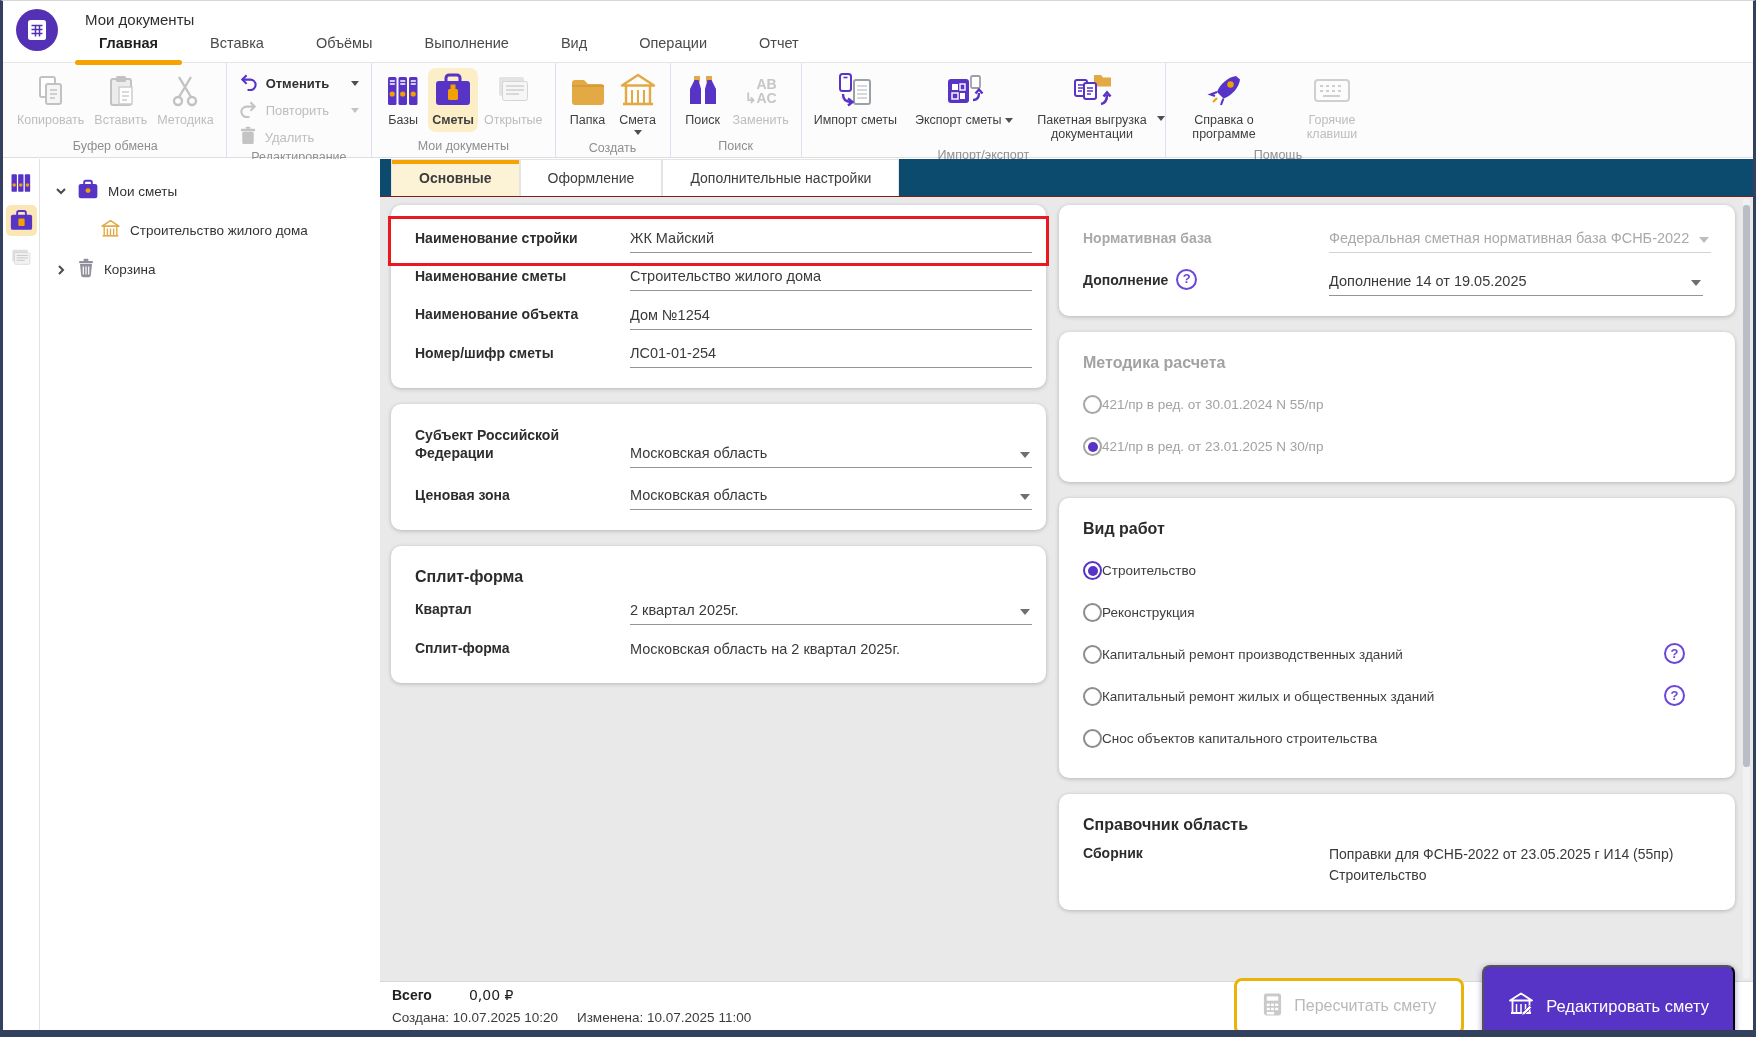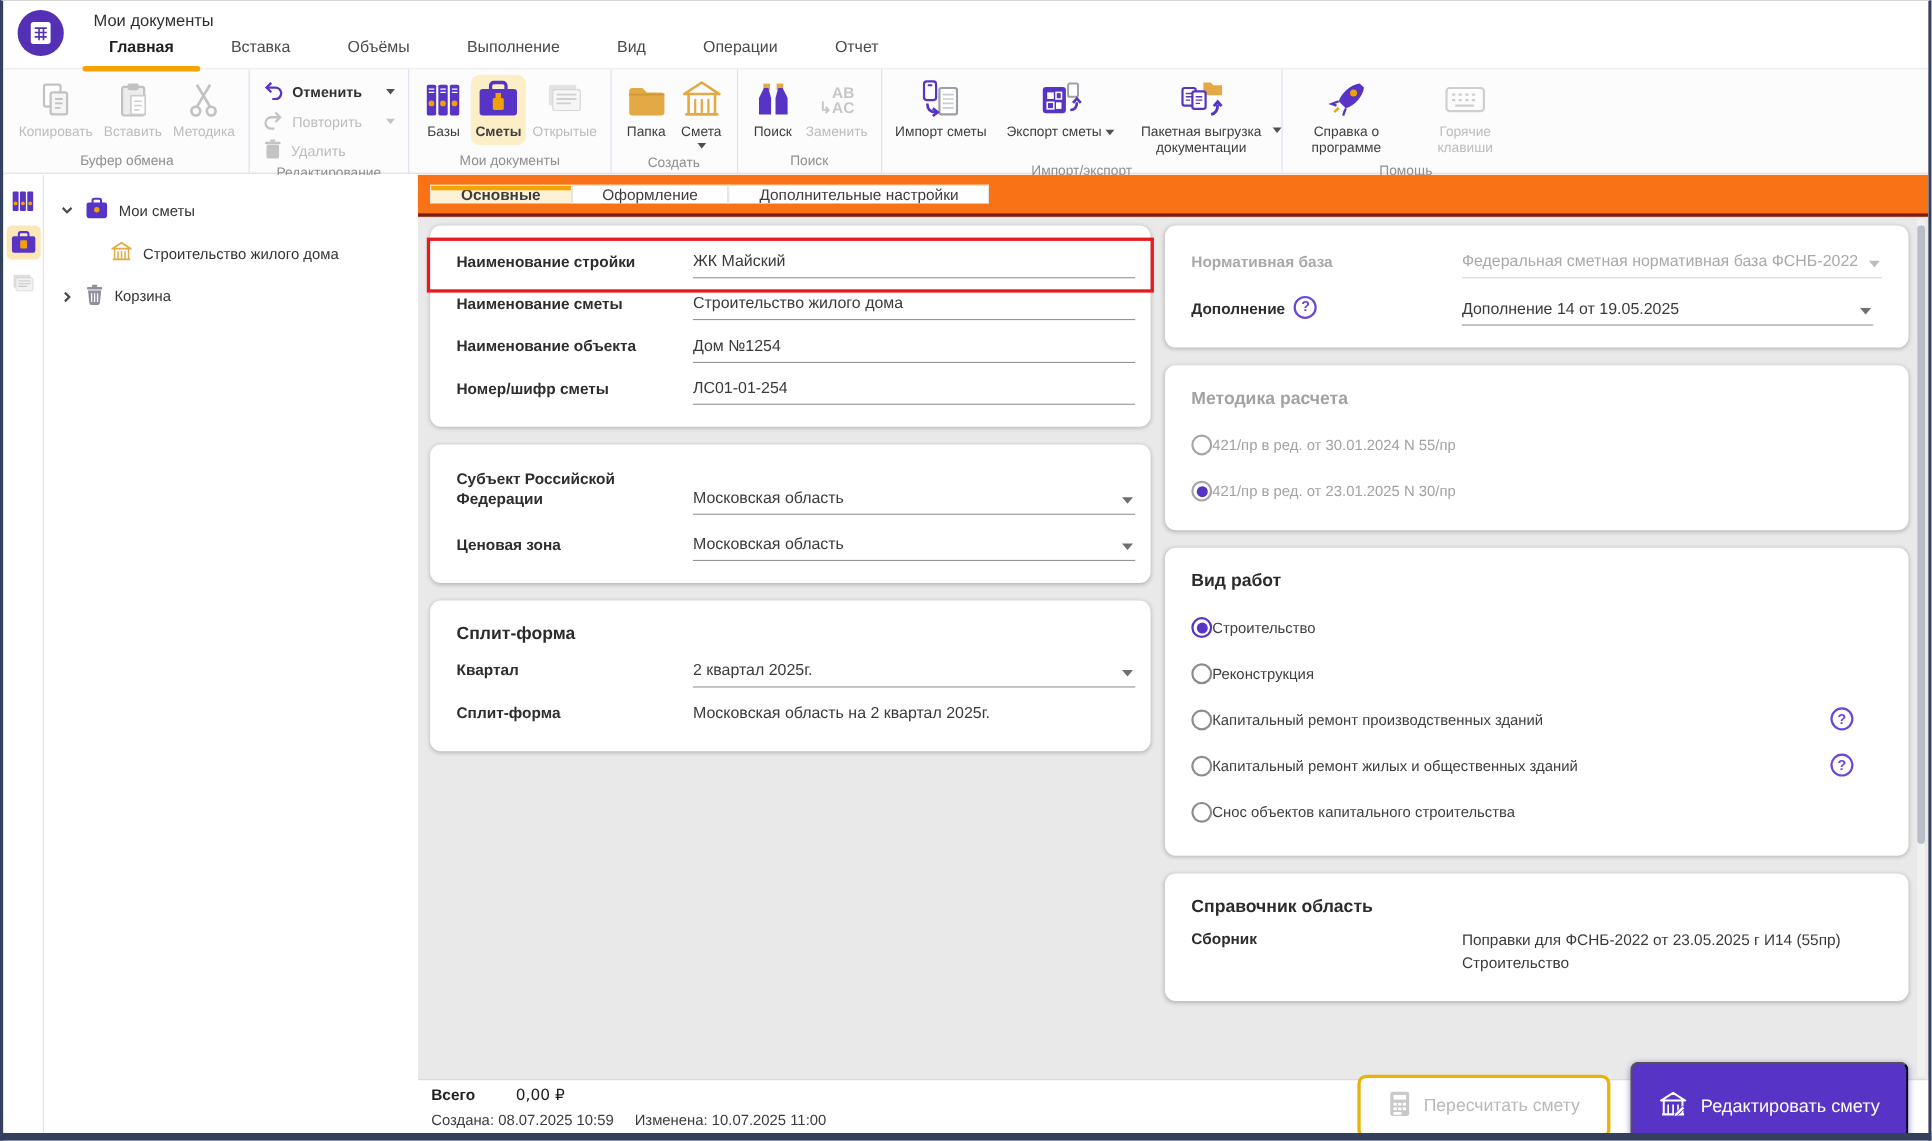--- a/index.html
+++ b/index.html
@@ -50,21 +50,21 @@
         align-items:center;gap:7px;padding-top:8px;}
   .strip-btn{width:31px;height:31px;border-radius:5px;display:flex;align-items:center;justify-content:center;}
   .strip-btn.selected{background:#fbe7b6;}
   .tree{width:340px;background:#fff;padding-top:12px;}
   .titem{display:flex;align-items:center;gap:9px;padding:8px 10px;font-size:13.5px;color:#333;}
   .titem .chev{width:14px;display:flex;justify-content:center;}
   .t-ind1{padding-left:14px;}
   .t-ind2{padding-left:60px;}
   
   .content{flex:1;display:flex;flex-direction:column;background:#e9e9e9;min-width:0;}
-  .tabbar{height:38px;background:#f97316;display:flex;padding-left:11px;border-bottom:3px solid #7f1d1d;align-items:center;}
+  .tabbar{height:38px;background:#0c4a6e;display:flex;padding-left:11px;border-bottom:1px solid #7f1d1d;}
   .ctab{display:flex;align-items:center;padding:0 27px;font-size:14px;color:#3c3c3c;background:#fff;
         border:1px solid #e4e4e4;border-bottom:none;position:relative;}
   .ctab.active{background:#fcf2d5;font-weight:bold;}
   .ctab.active::before{content:"";position:absolute;top:0;left:0;right:0;height:4px;background:#f5a300;}
   .scroll{flex:1;position:relative;display:flex;align-items:flex-start;gap:13px;padding:8px 18px 0 11px;overflow:hidden;border-radius:11px;}
   .col-left{width:655px;display:flex;flex-direction:column;gap:16px;flex:none;}
   .col-right{flex:1;display:flex;flex-direction:column;gap:16px;min-width:0;}
   .card{background:#fff;border-radius:10px;box-shadow:0 1px 4px rgba(0,0,0,.22);
         padding:16px 14px 20px 24px;position:relative;}
   .card-title{font-size:16px;font-weight:bold;color:#2b2b2b;margin:6px 0 2px;}
@@ -565,21 +565,21 @@
           </div>
       </div>
 
       <div class="footer">
         <div class="totals">
           <div class="t-line1">
             <span class="tl">Всего</span>
             <span class="tv">0,00 ₽</span>
           </div>
           <div class="t-line2">
-            <span>Создана: 08.07.2025 10:59</span>
+            <span>Создана: 10.07.2025 10:20</span>
             <span>Изменена: 10.07.2025 11:00</span>
           </div>
         </div>
         <div class="fspacer"></div>
         <button class="btn-recalc">
           <span><svg width="21" height="25" viewBox="0 0 22 26">
                 <rect x="2" y="1.5" width="18" height="23" rx="2.5" fill="#c9c9c9"></rect>
                 <rect x="5" y="4.5" width="12" height="4.5" fill="#fff"></rect>
                 <rect x="5" y="12" width="3.2" height="2.6" fill="#fff"></rect>
                 <rect x="9.4" y="12" width="3.2" height="2.6" fill="#fff"></rect>

